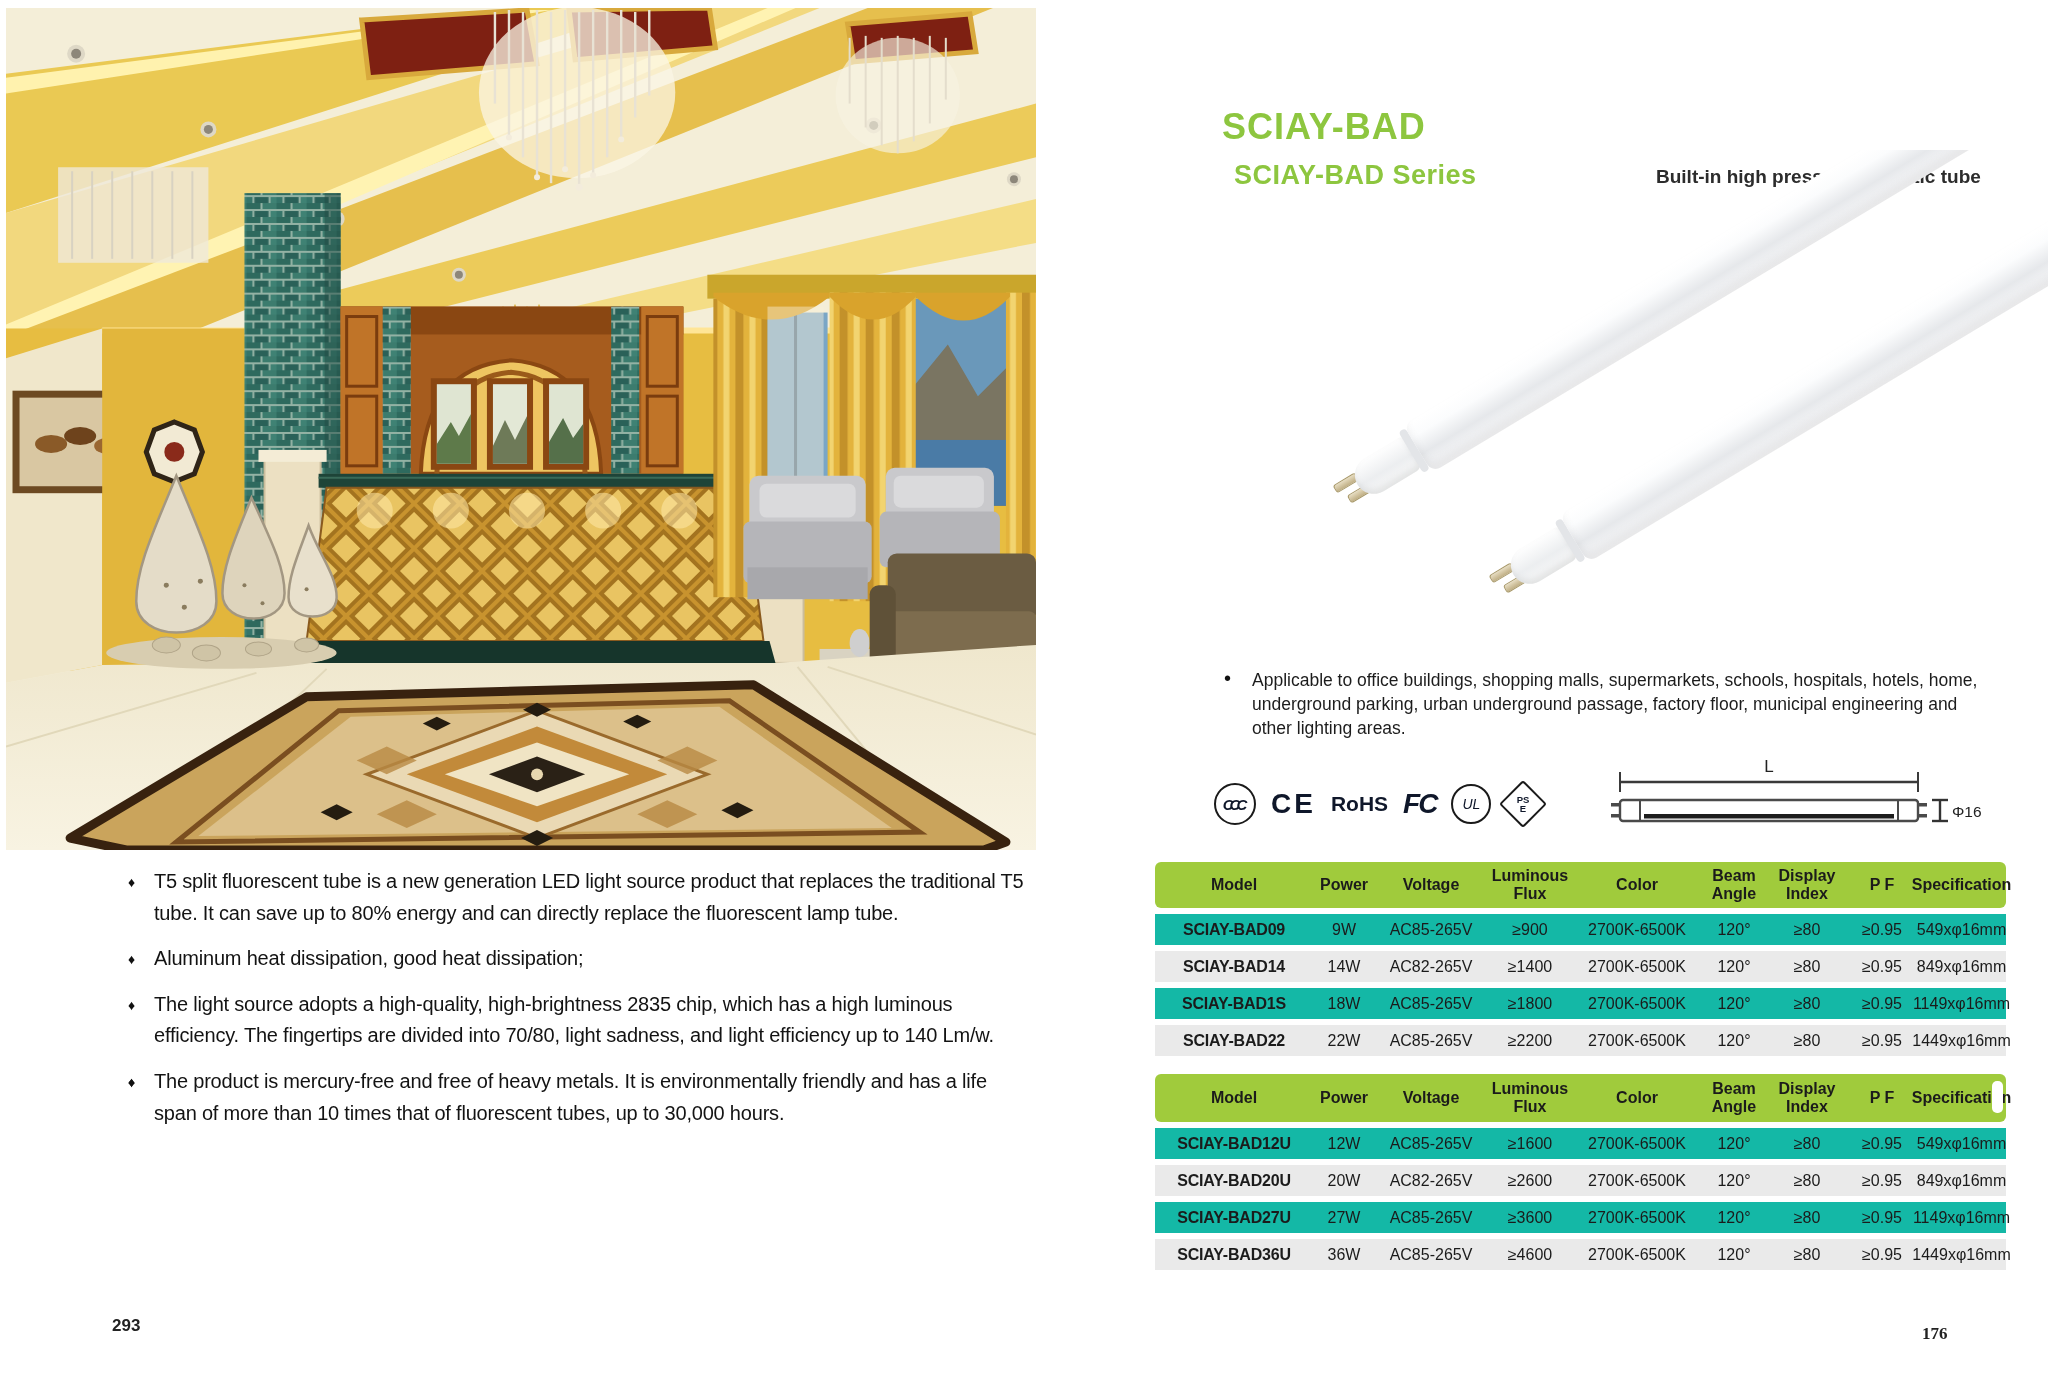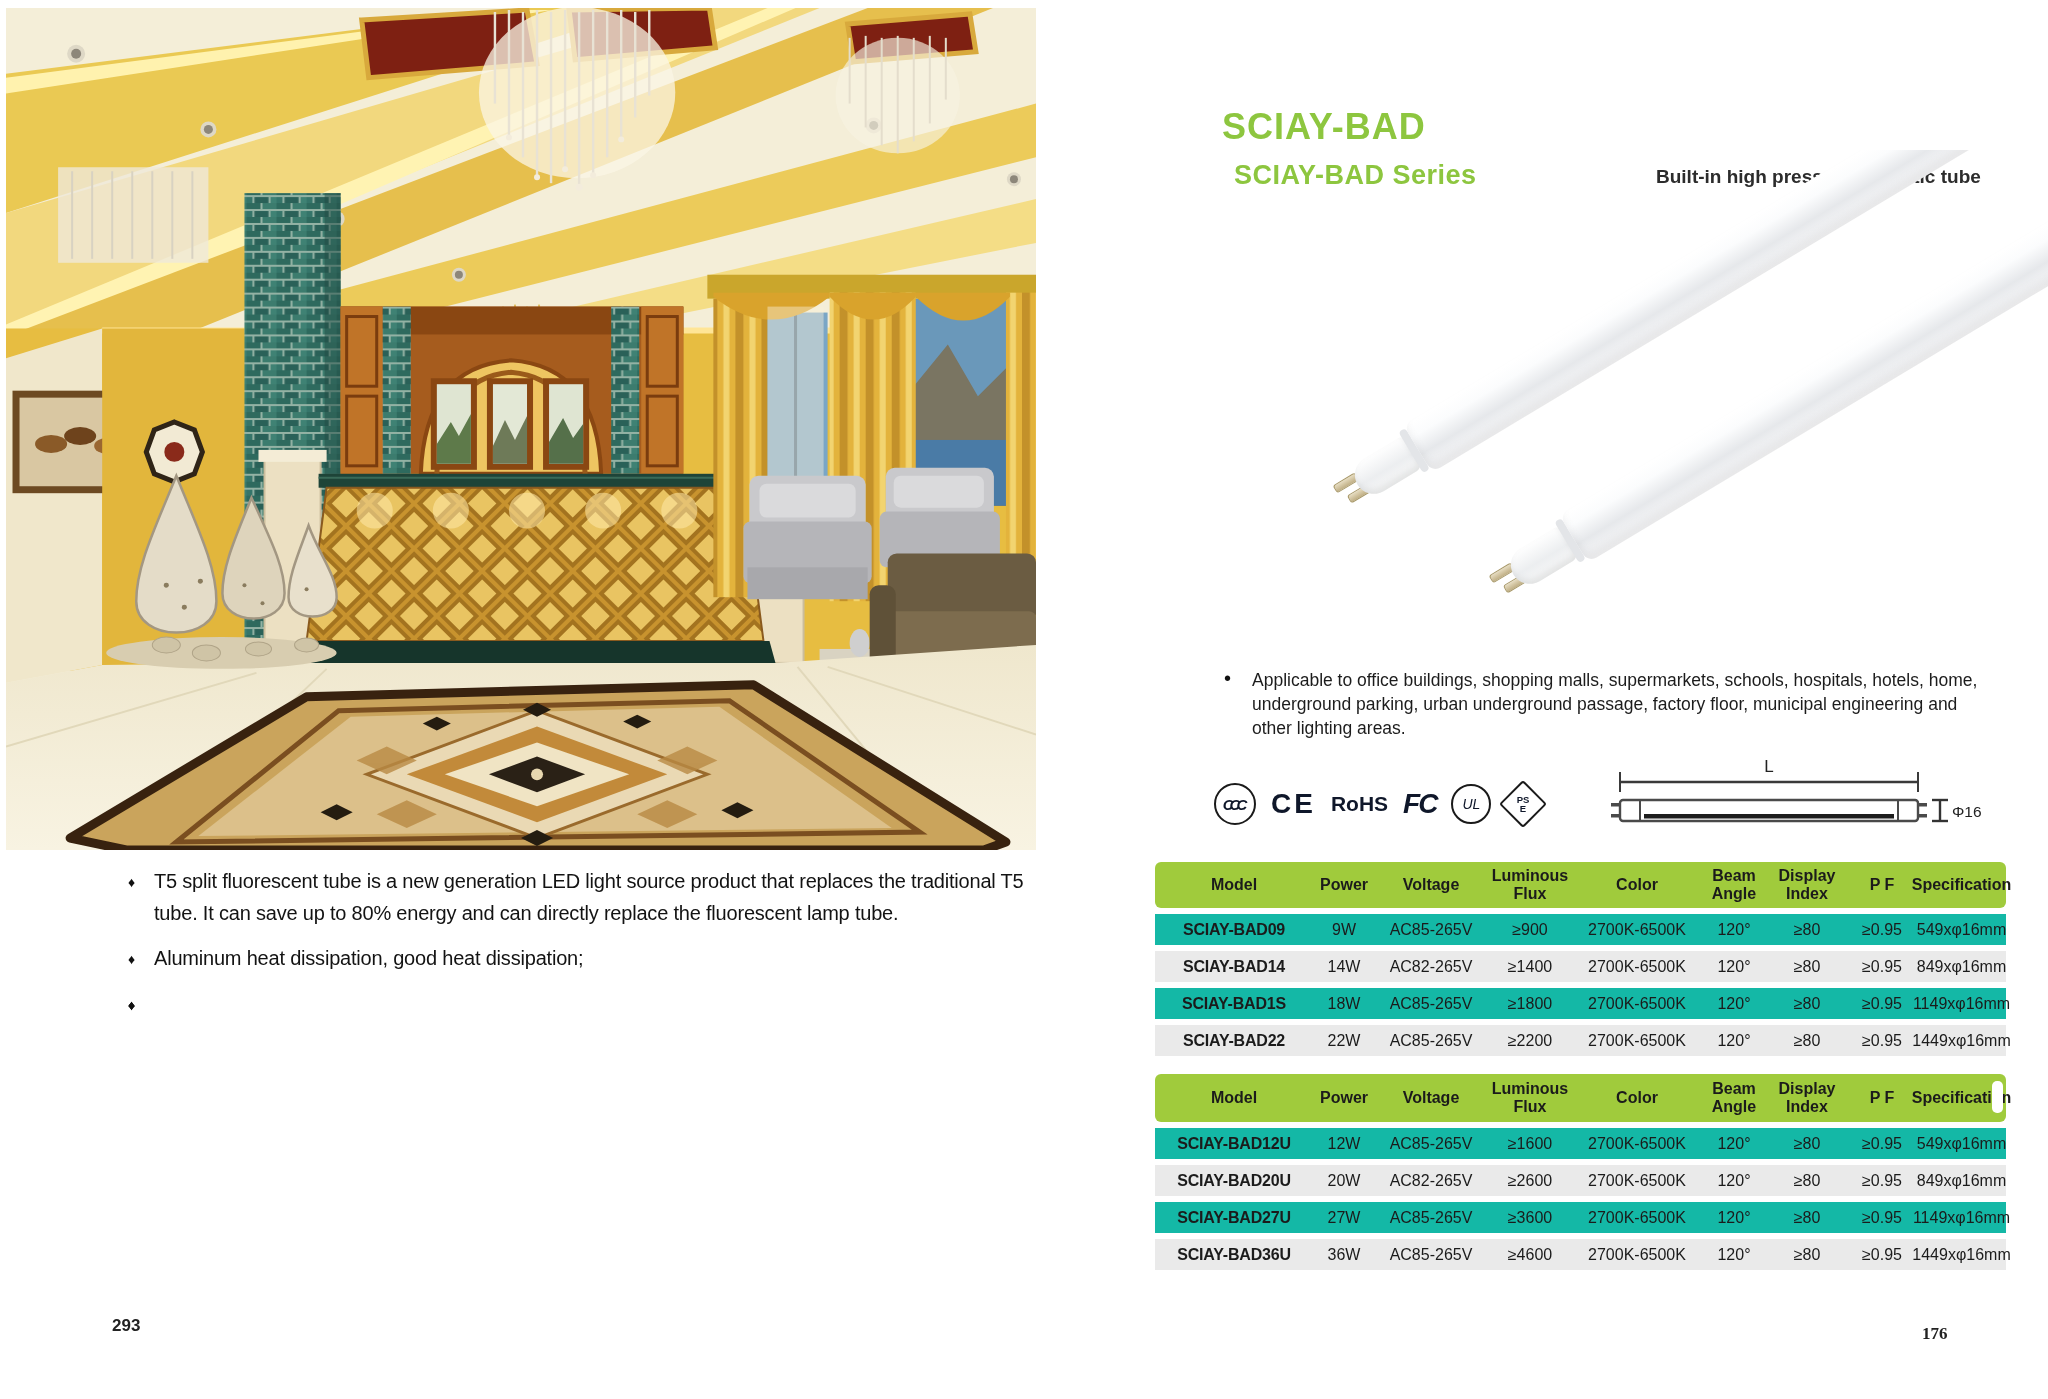--- a/index.html
+++ b/index.html
@@ -338,23 +338,23 @@
         <ellipse cx="200" cy="648" rx="14" ry="8" fill="#cfc4a6" stroke="#b0a488"></ellipse>
         <ellipse cx="252" cy="644" rx="13" ry="7" fill="#cfc4a6" stroke="#b0a488"></ellipse>
         <ellipse cx="300" cy="640" rx="12" ry="7" fill="#cfc4a6" stroke="#b0a488"></ellipse>
       </g>
     </svg>
   </div>
 
   <ul class="features">
     <li><span class="diamond">♦</span><span>T5 split fluorescent tube is a new generation LED light source product that replaces the traditional T5 tube. It can save up to 80% energy and can directly replace the fluorescent lamp tube.</span></li>
     <li><span class="diamond">♦</span><span>Aluminum heat dissipation, good heat dissipation;</span></li>
+    <li><span class="diamond">♦</span><span>The light source adopts a high-quality, high-brightness 2835 chip, which has a high luminous efficiency. The fingertips are divided into 70/80, light sadness, and light efficiency up to 140 Lm/w.</span></li>
     <li><span class="diamond">♦</span></li>
-    <li><span class="diamond">♦</span></li>
-    <li><span class="diamond">♦</span></li>
+    <li><span class="diamond">♦</span><span>The product is mercury-free and free of heavy metals. It is environmentally friendly and has a life span of more than 10 times that of fluorescent tubes, up to 30,000 hours.</span></li>
   </ul>
 
   <div class="page-num left">293</div>
 
   <h1 class="series-title">SCIAY-BAD</h1>
   <h2 class="series-subtitle">SCIAY-BAD Series</h2>
   <div class="tagline">Built-in high pressure P plastic tube</div>
 
   <div class="product-photo">
     <div class="tube tube1">

